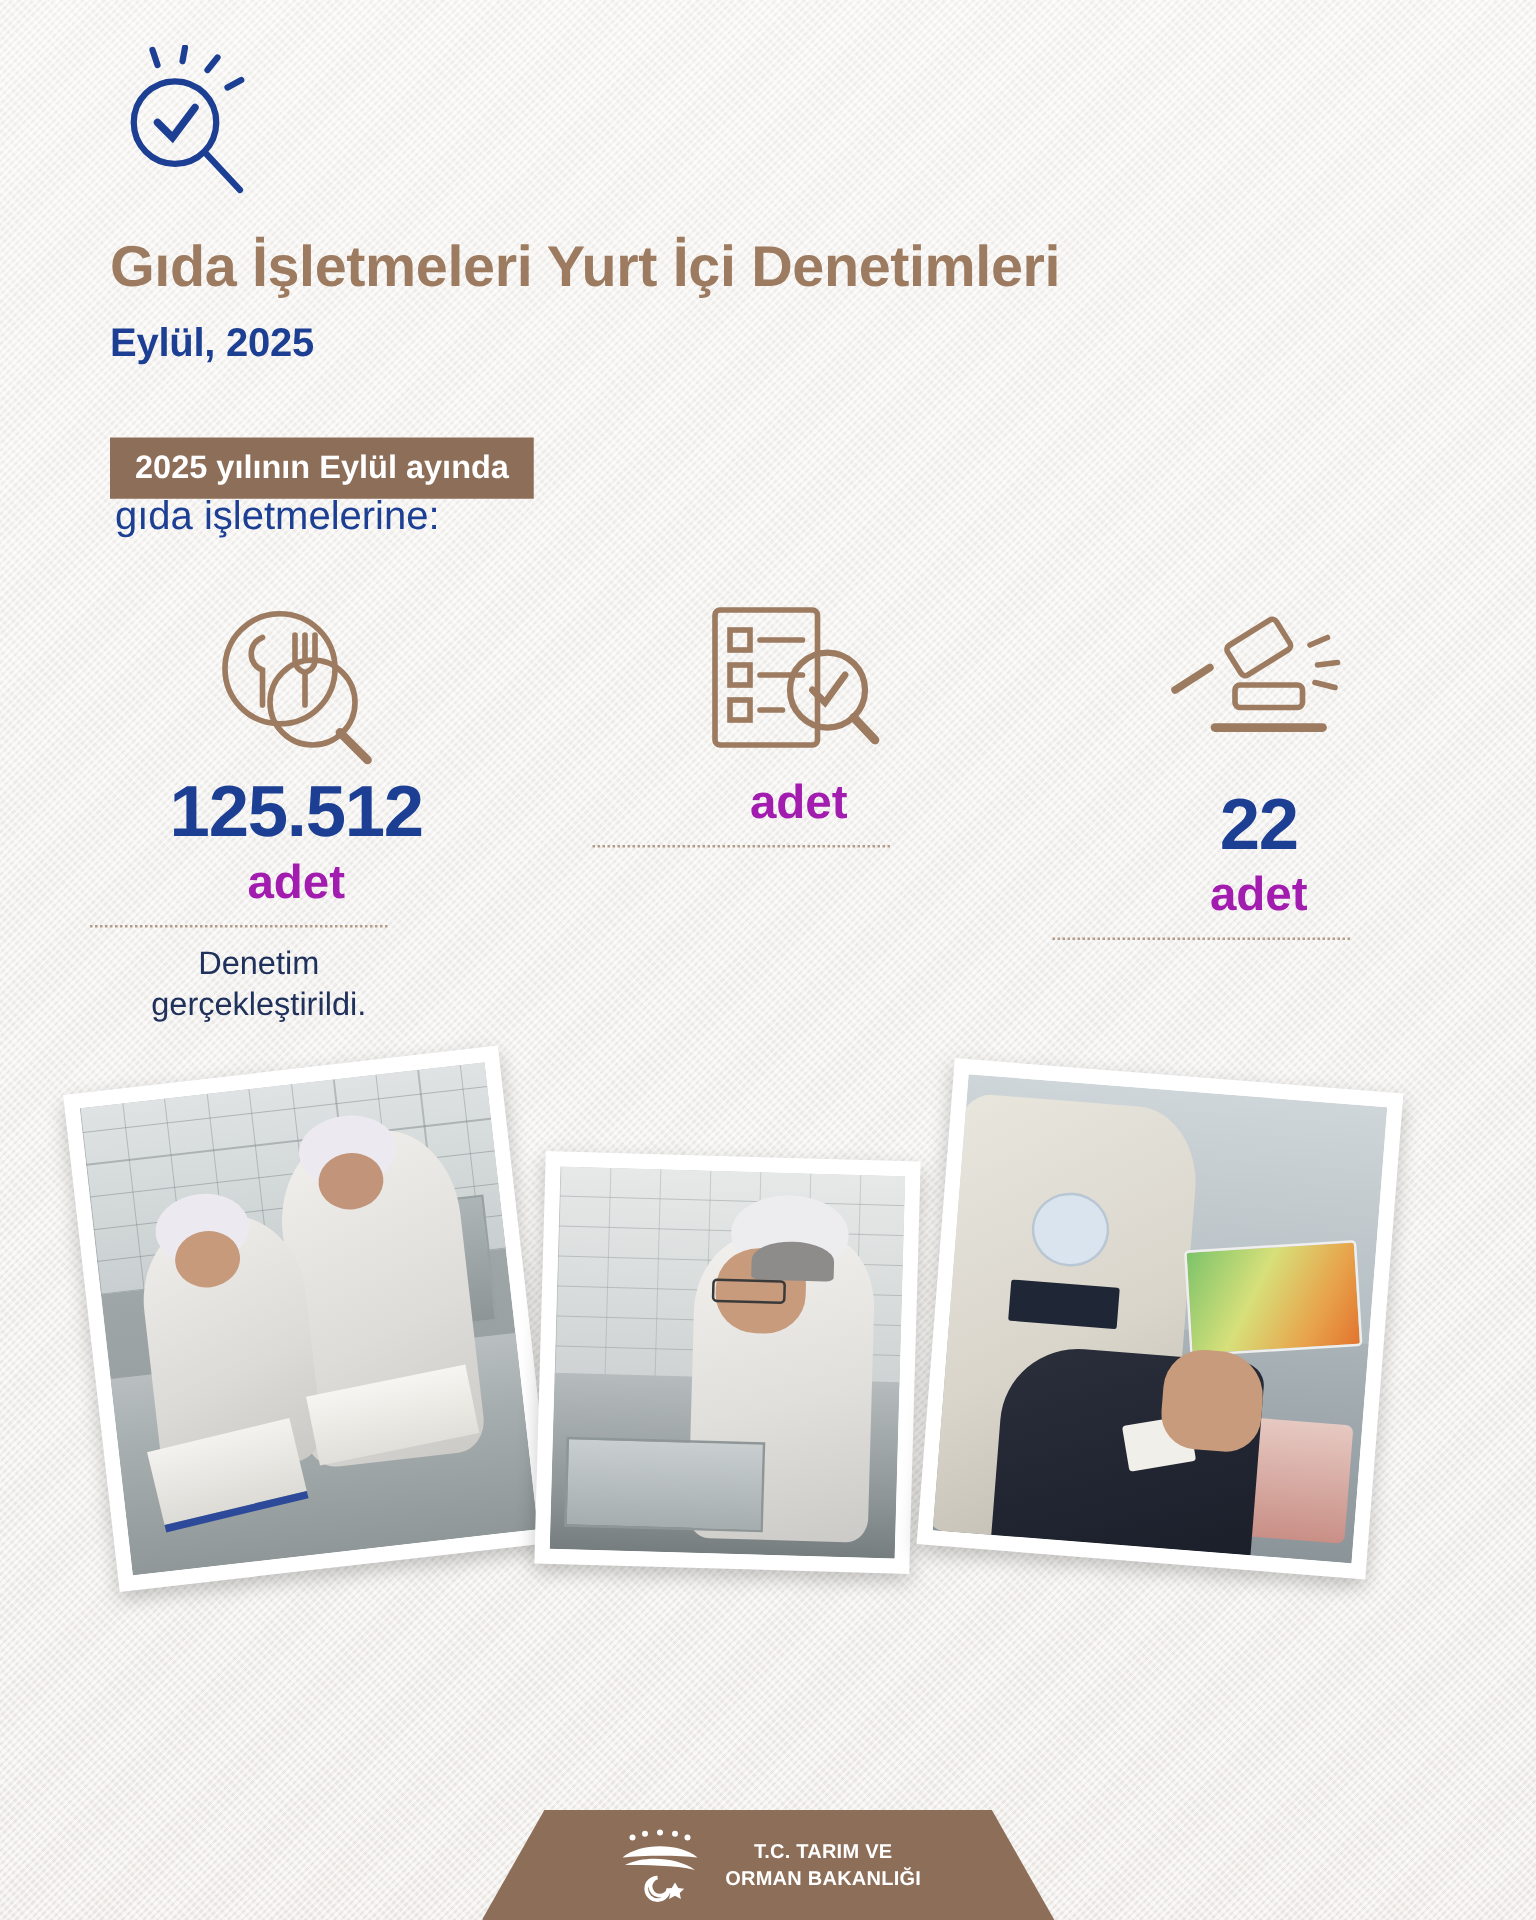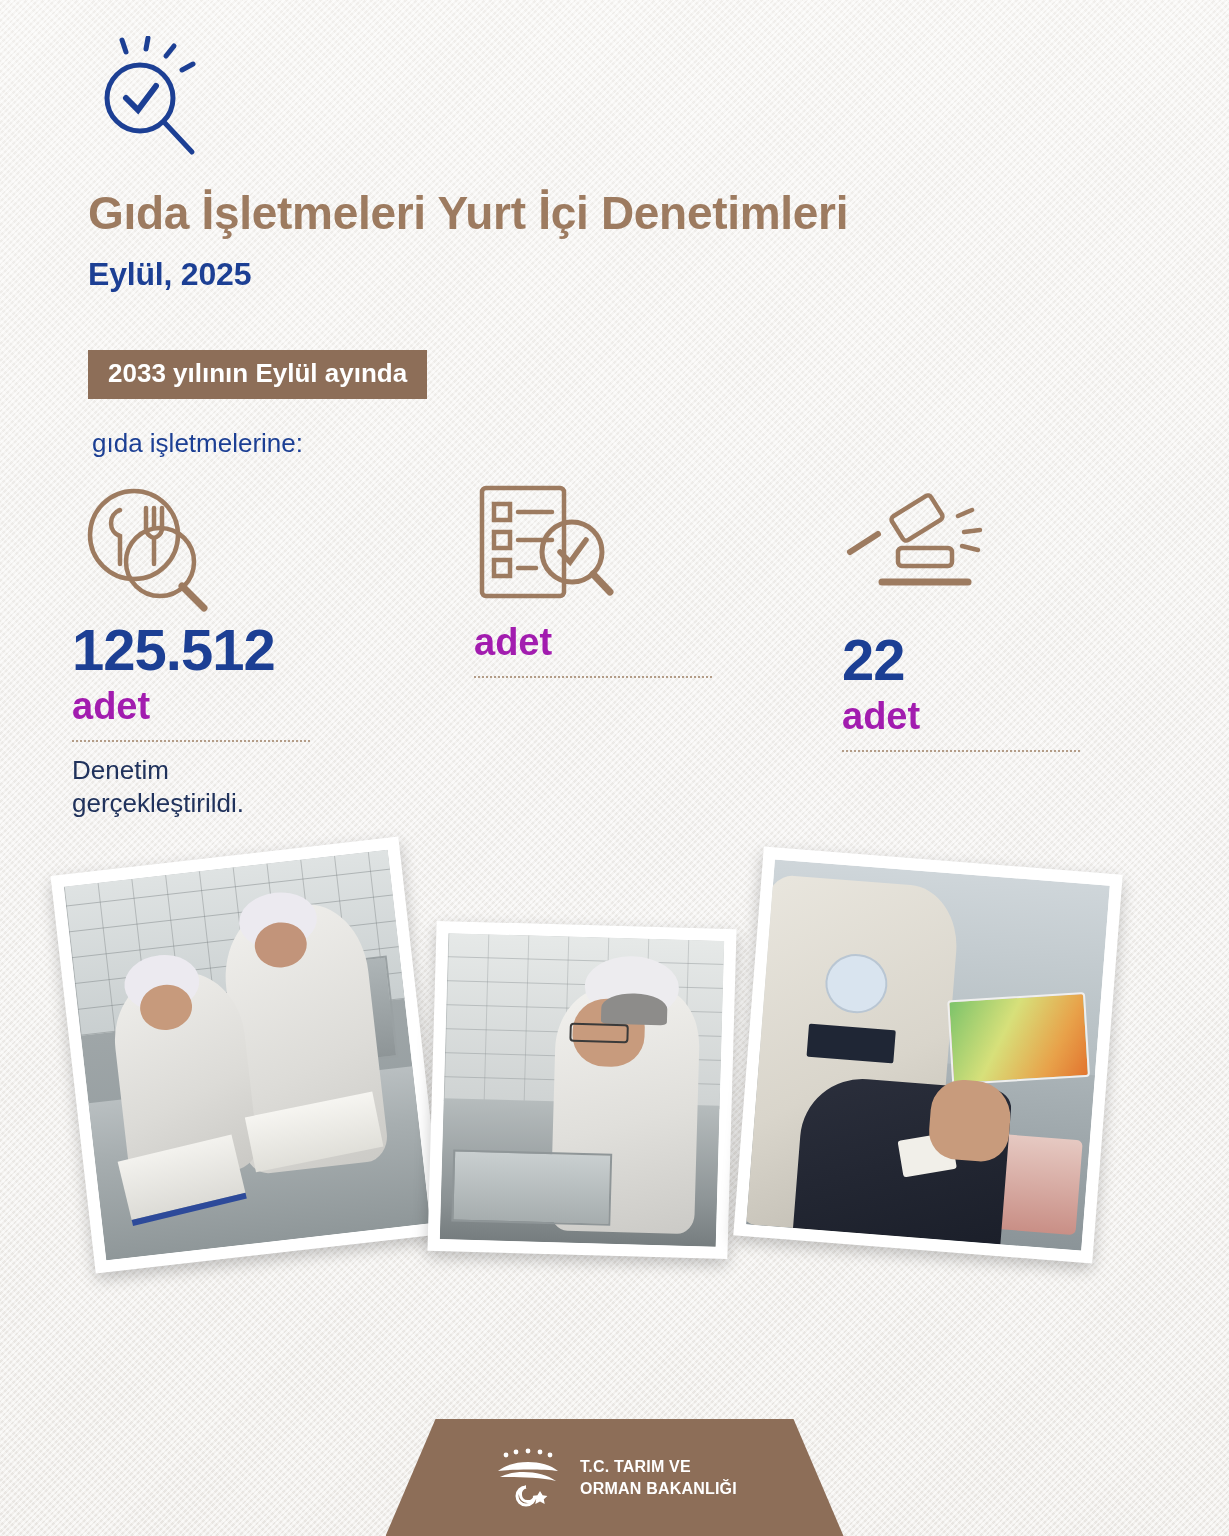--- a/index.html
+++ b/index.html
@@ -21,20 +21,21 @@
     inset: 0;
     background:
       repeating-linear-gradient(135deg, rgba(255,255,255,0.55) 0px, rgba(255,255,255,0.55) 2px, rgba(0,0,0,0.012) 2px, rgba(0,0,0,0.012) 4px),
       repeating-linear-gradient(45deg, rgba(255,255,255,0.35) 0px, rgba(255,255,255,0.35) 3px, rgba(0,0,0,0.010) 3px, rgba(0,0,0,0.010) 6px),
       linear-gradient(180deg, #f6f4f1 0%, #f1efec 55%, #eeebe7 100%);
   }
 
   .content {
     position: absolute;
     inset: 0;
+    text-align: center;
   }
 
   
   .magnifier-check {
     position: absolute;
     left: 88px;
     top: 36px;
     width: 120px;
     height: 126px;
   }
@@ -69,22 +70,22 @@
     color: #ffffff;
     font-size: 26px;
     font-weight: bold;
     padding: 8px 20px 10px 20px;
     white-space: nowrap;
   }
 
   .lead-line {
     position: absolute;
     left: 92px;
-    top: 428px;
-    font-size: 26px;
+    top: 394px;
+    font-size: 32px;
     color: #1c3f94;
     white-space: nowrap;
   }
 
   
   .stat {
     position: absolute;
     width: 330px;
   }
   .stat-1 { left: 72px;  top: 480px; }
@@ -313,21 +314,21 @@
     border-radius: 6px;
   }
 
   
   .footer-shape {
     position: absolute;
     left: 50%;
     transform: translateX(-50%);
     bottom: 0;
     width: 458px;
-    height: 117px;
+    height: 88px;
     background: #8d6e58;
     clip-path: polygon(50px 0, 408px 0, 458px 100%, 0 100%);
     display: flex;
     align-items: center;
     justify-content: center;
     gap: 16px;
     padding-top: 1px;
     box-sizing: border-box;
   }
   .footer-emblem {
@@ -359,21 +360,21 @@
         <line x1="38" y1="16" x2="34" y2="4"></line>
         <line x1="58" y1="13" x2="60" y2="2"></line>
         <line x1="78" y1="20" x2="86" y2="10"></line>
         <line x1="94" y1="34" x2="105" y2="28"></line>
       </g>
     </svg>
   </div>
 
   <div class="title-main">Gıda İşletmeleri Yurt İçi Denetimleri</div>
   <div class="title-sub">Eylül, 2025</div>
-  <div class="highlight-band">2033 yılının Eylül ayında</div>
+  <div class="highlight-band">2025 yılının Eylül ayında</div>
   <div class="lead-line">gıda işletmelerine:</div>
 
   <div class="stat stat-1">
     <div class="stat-icon">
       <svg viewBox="0 0 150 135" width="150" height="135" aria-hidden="true">
         <g fill="none" stroke="#9d7b60" stroke-width="4.5" stroke-linecap="round">
           <circle cx="62" cy="55" r="44"></circle>
           <circle cx="88" cy="82" r="34"></circle>
           <line x1="110" y1="106" x2="132" y2="128" stroke-width="7"></line>
           <path d="M48 30 C36 34 36 52 48 56 L48 84"></path>

